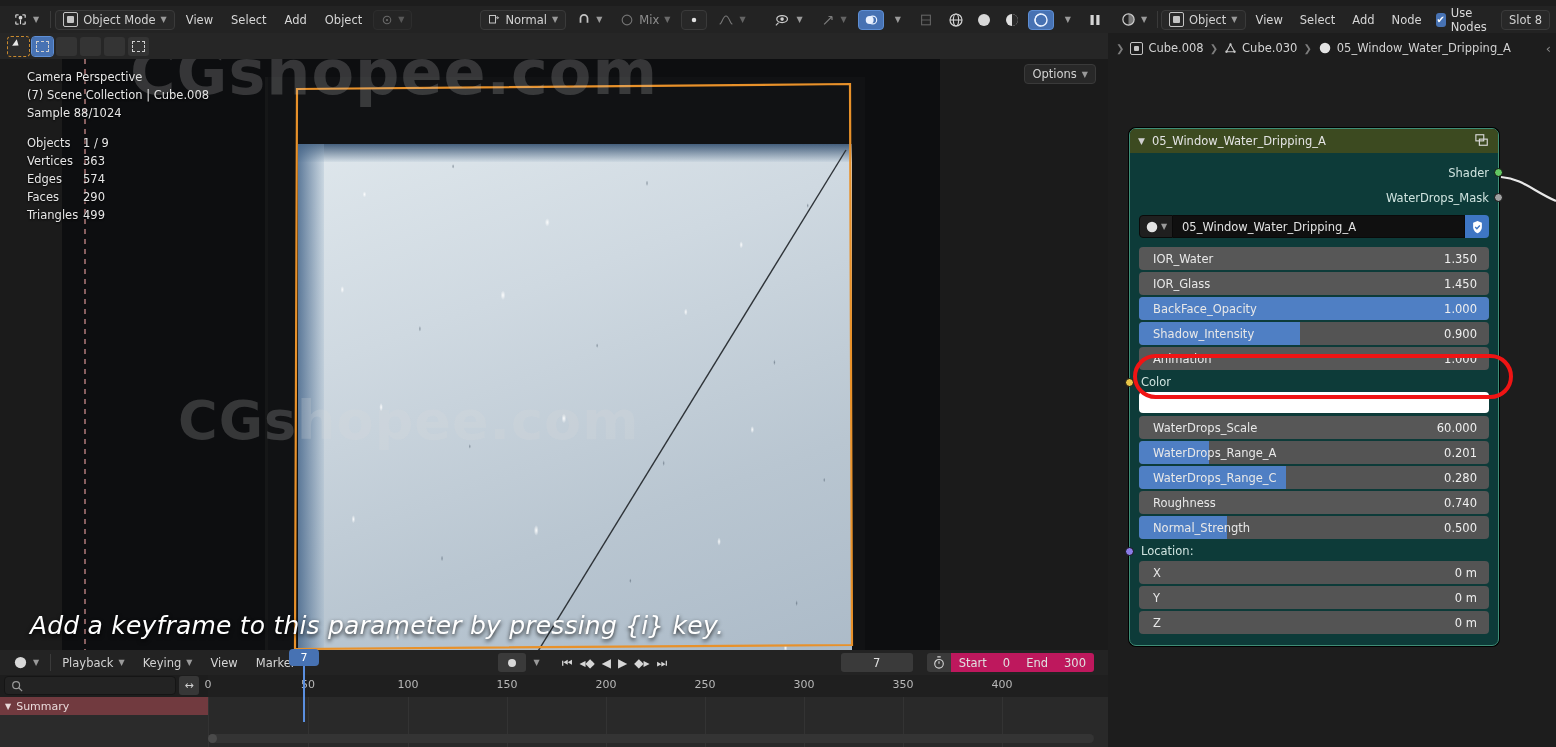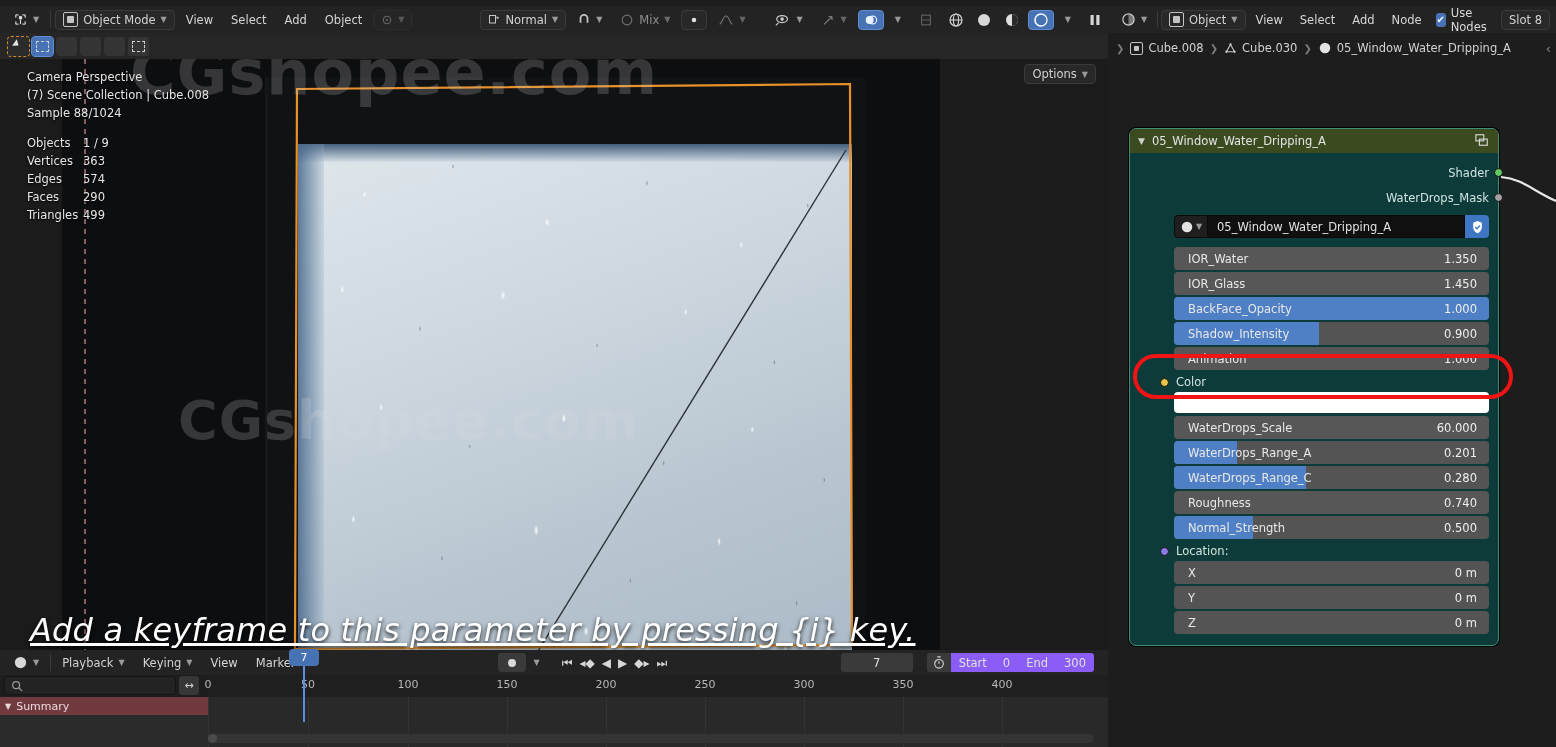--- a/index.html
+++ b/index.html
@@ -90,22 +90,22 @@
   #vp-stats { position:absolute; left:27px; top:9px; color:#e6e6e6; font-size:11.5px; line-height:18px;
               text-shadow:0 1px 2px #000; }
   #vp-stats .tbl { margin-top:12px; display:grid; grid-template-columns:56px 1fr; row-gap:0px; }
   #vp-stats .tbl span { line-height:18px; }
   #vp-options { position:absolute; right:12px; top:5px; }
   #cursor3d { position:absolute; left:84px; top:-60px; width:2px; height:660px;
               background:repeating-linear-gradient(180deg,#c98a8a 0 5px, transparent 5px 10px); opacity:.65;}
 
   
   .annot { position:absolute; left:30px; color:#fff; font-family:"DejaVu Sans", sans-serif;
-           font-size:32px; font-style:italic; font-weight:400; letter-spacing:.2px;
-           text-shadow:0 2px 4px rgba(0,0,0,.9); white-space:nowrap;text-decoration:underline; }
+           font-size:25px; font-style:italic; font-weight:400; letter-spacing:.2px;
+           text-shadow:0 2px 4px rgba(0,0,0,.9); white-space:nowrap; }
   #annot1 { top:552px; }
 
   
   .wm { position:absolute; color:rgba(200,200,200,.22); font-weight:bold; pointer-events:none;
         font-family:"DejaVu Sans", sans-serif; letter-spacing:1px; }
   #wm1 { left:130px; top:36px; font-size:62px; }
   #wm2 { left:178px; top:330px; font-size:54px; color:rgba(220,220,220,.20); }
   #wm3 { left:800px; top:645px; font-size:70px; color:rgba(230,230,230,.30); }
   #wm4 { left:1110px; top:55px; font-size:74px; color:rgba(185,185,185,.35); }
 
@@ -117,21 +117,21 @@
   #breadcrumb .crumb{display:flex;align-items:center;gap:5px;}
   #breadcrumb .sepc{color:#7d7d7d;font-size:10px;}
   .collapse-arrow{position:absolute;right:5px;color:#8a8a8a;font-size:13px;}
 
   
   #node { position:absolute; left:21px; top:95px; width:370px; border:1.6px solid #3f8e77;
           border-radius:7px; background:#0d3b39; box-shadow:0 0 0 1px #000; }
   #node-head { height:24px; background:#3c4a20; border-radius:5px 5px 0 0; display:flex;
                align-items:center; gap:7px; padding:0 8px; color:#e4e4e4; font-size:11.5px; }
   #node-head .tri{font-size:9px;color:#cfcfcf;}
-  #node-body { padding:7px 9px 9px 9px;margin-left:35px; }
+  #node-body { padding:7px 9px 9px 9px; }
   .sockrow { position:relative; display:flex; align-items:center; justify-content:flex-end;
              height:25px; color:#cfe3df; font-size:11.5px; }
   .sock { position:absolute; width:9px; height:9px; border-radius:50%; border:1px solid #111; }
   .sock.out { right:-14px; }
   .sock.in  { left:-14px; }
   .sock.shader { background:#63c763; }
   .sock.gray  { background:#a1a1a1; }
   .sock.yellow{ background:#e8c547; }
   .sock.purple{ background:#8b7ce8; }
 
@@ -180,21 +180,21 @@
                   justify-content:center; }
   #tl-scroll { position:absolute; left:208px; bottom:4px; width:886px; height:9px; background:#343434;
                border-radius:5px; }
   #tl-scroll:before{content:"";position:absolute;left:0;top:0;width:9px;height:9px;border-radius:50%;background:#4a4a4a;}
 
   #tl-playback { display:flex; align-items:center; gap:7px; color:#d7d7d7; font-size:12px; }
   .recbtn{width:28px;height:19px;background:#3a3a3a;border-radius:3px;display:flex;align-items:center;justify-content:center;}
   .dot{width:8px;height:8px;border-radius:50%;background:#d9d9d9;}
   .frmbox{width:72px;height:19px;background:#3a3a3a;border-radius:3px;color:#e0e0e0;font-size:11.5px;
           display:flex;align-items:center;justify-content:center;}
-  .serange{height:19px;background:#8b5cf6;border-radius:3px;display:flex;align-items:center;
+  .serange{height:19px;background:#be185d;border-radius:3px;display:flex;align-items:center;
            color:#e0e0e0;font-size:11.5px;}
   .serange span{padding:0 8px;}
 </style>
 </head>
 <body>
 
 <div id="topbar">
 
   <div id="vp-header">
     <div class="btn flat">

